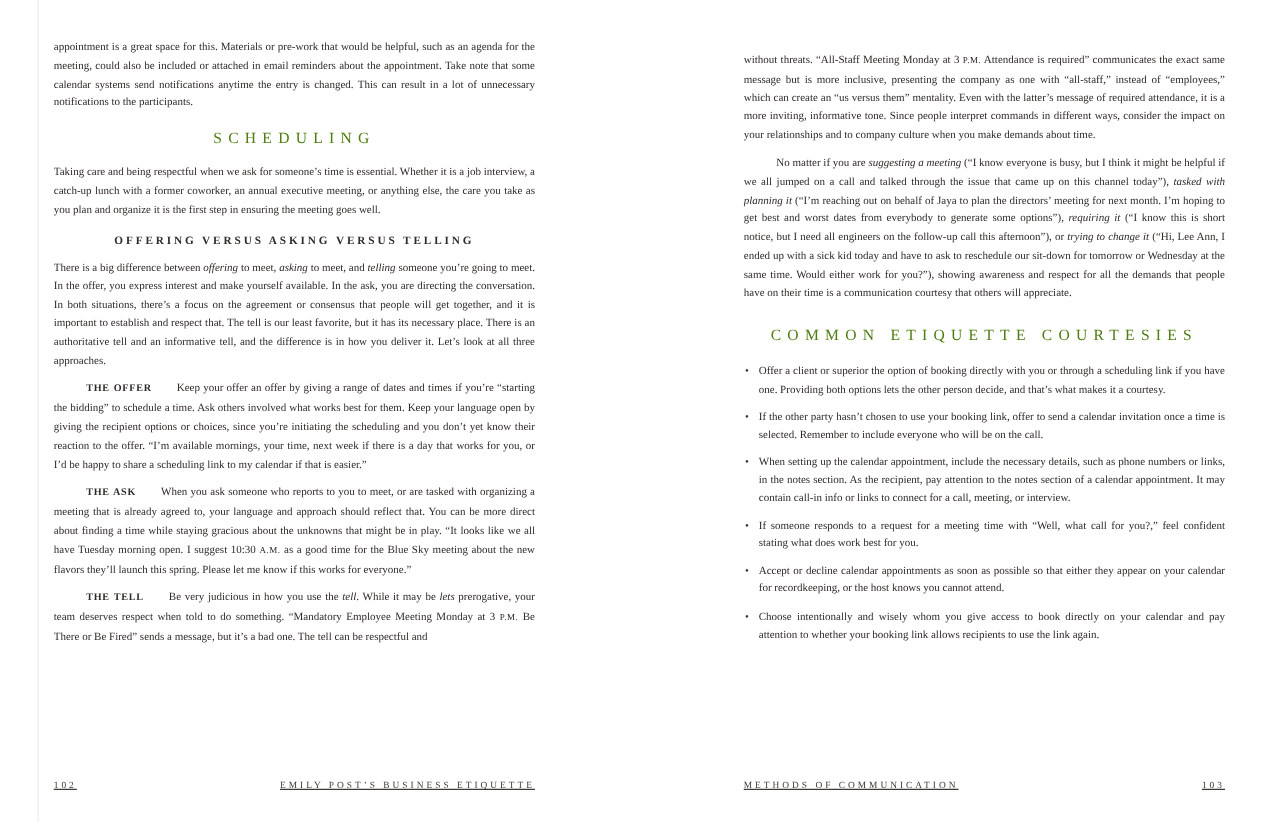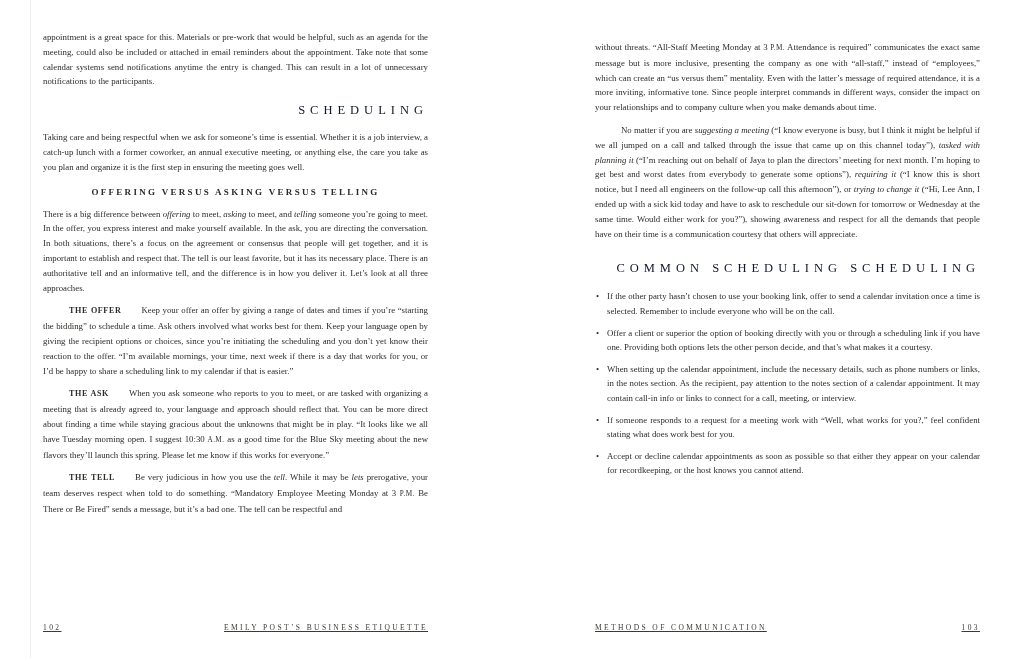--- a/index.html
+++ b/index.html
@@ -39,25 +39,25 @@
   }
   .para.indent, .para.approach { text-indent: 26px; }
   .run-in {
     font-weight: bold;
     font-size: 8.1px;
     letter-spacing: 0.6px;
     margin-right: 20px;
   }
   .section-heading {
     font-weight: 400;
-    text-align: right;
+    text-align: center;
     font-size: 12.5px;
     letter-spacing: 5px;
     margin: 14px 0 12px;
-    color: #0f172a;
+    color: #4d7c0f;
   }
   .section-heading.courtesies { margin-top: 20px; margin-bottom: 13px; }
   .sub-heading {
     text-align: center;
     font-size: 9px;
     font-weight: bold;
     letter-spacing: 2.3px;
     margin: 12px 0 10px;
     color: #2f2c28;
   }
@@ -120,28 +120,29 @@
       <span class="running">EMILY POST’S BUSINESS ETIQUETTE</span>
     </div>
   </div>
 
   <div class="page right">
     <div class="page-content">
       <p class="para">without threats. “All-Staff Meeting Monday at 3 <span class="sc">P.M.</span> Attendance is required” communicates the exact same message but is more inclusive, presenting the company as one with “all-staff,” instead of “employees,” which can create an “us versus them” mentality. Even with the latter’s message of required attendance, it is a more inviting, informative tone. Since people interpret commands in different ways, consider the impact on your relationships and to company culture when you make demands about time.</p>
 
       <p class="para indent">No matter if you are <i>suggesting a meeting</i> (“I know everyone is busy, but I think it might be helpful if we all jumped on a call and talked through the issue that came up on this channel today”), <i>tasked with planning it</i> (“I’m reaching out on behalf of Jaya to plan the directors’ meeting for next month. I’m hoping to get best and worst dates from everybody to generate some options”), <i>requiring it</i> (“I know this is short notice, but I need all engineers on the follow-up call this afternoon”), or <i>trying to change it</i> (“Hi, Lee Ann, I ended up with a sick kid today and have to ask to reschedule our sit-down for tomorrow or Wednesday at the same time. Would either work for you?”), showing awareness and respect for all the demands that people have on their time is a communication courtesy that others will appreciate.</p>
 
-      <h2 class="section-heading courtesies">COMMON SCHEDULING SCHEDULING</h2>
+      <h2 class="section-heading courtesies">COMMON ETIQUETTE COURTESIES</h2>
 
       <ul class="bullets">
+        <li class="bullet">Offer a client or superior the option of booking directly with you or through a scheduling link if you have one. Providing both options lets the other person decide, and that’s what makes it a courtesy.</li>
         <li class="bullet">If the other party hasn’t chosen to use your booking link, offer to send a calendar invitation once a time is selected. Remember to include everyone who will be on the call.</li>
-        <li class="bullet">Offer a client or superior the option of booking directly with you or through a scheduling link if you have one. Providing both options lets the other person decide, and that’s what makes it a courtesy.</li>
         <li class="bullet">When setting up the calendar appointment, include the necessary details, such as phone numbers or links, in the notes section. As the recipient, pay attention to the notes section of a calendar appointment. It may contain call-in info or links to connect for a call, meeting, or interview.</li>
-        <li class="bullet">If someone responds to a request for a meeting work with “Well, what works for you?,” feel confident stating what does work best for you.</li>
+        <li class="bullet">If someone responds to a request for a meeting time with “Well, what call for you?,” feel confident stating what does work best for you.</li>
         <li class="bullet">Accept or decline calendar appointments as soon as possible so that either they appear on your calendar for recordkeeping, or the host knows you cannot attend.</li>
+        <li class="bullet">Choose intentionally and wisely whom you give access to book directly on your calendar and pay attention to whether your booking link allows recipients to use the link again.</li>
       </ul>
     </div>
 
     <div class="footer">
       <span class="running">METHODS OF COMMUNICATION</span>
       <span class="pagenum">103</span>
     </div>
   </div>
 </div>
 

